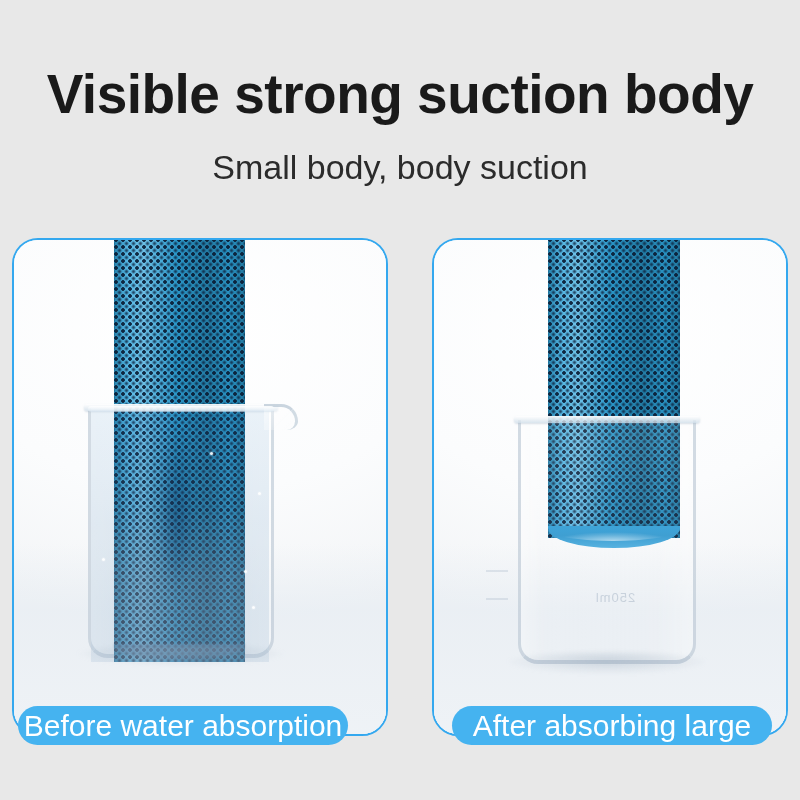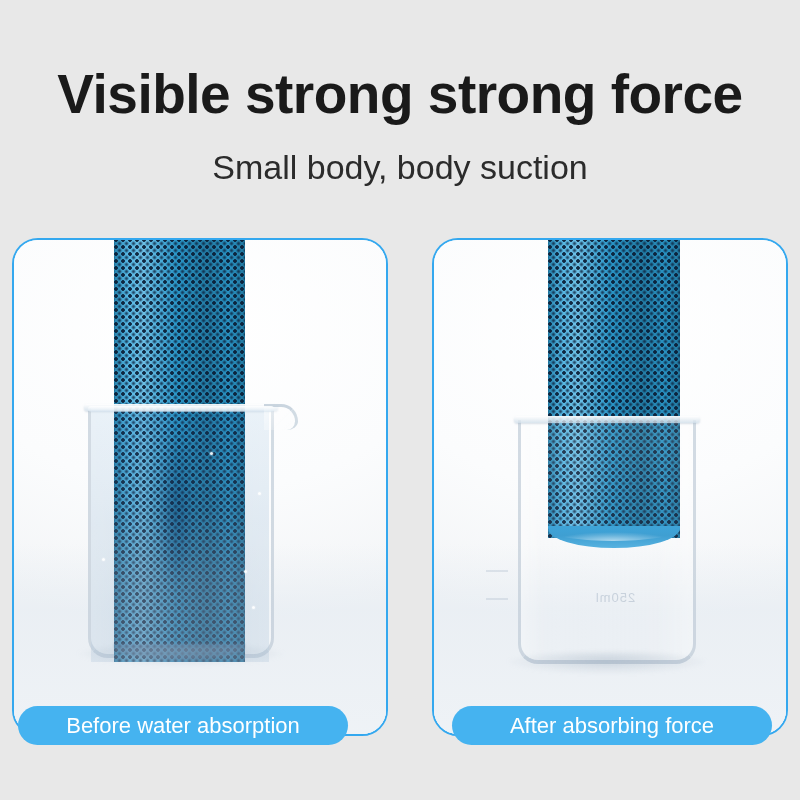--- a/index.html
+++ b/index.html
@@ -194,31 +194,31 @@
     background:rgba(165,182,198,.30);
   }
 
   
   .pill {
     position:absolute;
     height:39px;
     background:#45b3f0;
     border-radius:20px;
     color:#ffffff;
-    font-size:22px; font-weight:400;
+    font-size:30px; font-weight:400;
     display:flex; align-items:center; justify-content:center;
     white-space:nowrap;
   }
   .pill-left  { left:18px;  top:706px; width:330px; }
   .pill-right { left:452px; top:706px; width:320px; }
 </style>
 </head>
 <body>
 
-<div class="headline">Visible strong strong force</div>
+<div class="headline">Visible strong suction body</div>
 <div class="subhead">Small body, body suction</div>
 
 <div class="panel panel-left">
   <div class="panel-bg"></div>
   <div class="ground"></div>
 
   <div class="beaker" style="left:74px; top:168px; width:186px; height:250px;"></div>
   <div class="water"></div>
 
   <div class="mesh cyl-l-top"></div>
@@ -256,14 +256,14 @@
 
   <div class="beaker-rim" style="left:80px; top:176px; width:186px;"></div>
 
   <div class="beaker-base-shadow" style="left:72px; top:412px; width:202px;"></div>
 </div>
 
 <div class="pill pill-left">
   <span>Before water absorption</span>
 </div>
 <div class="pill pill-right">
-  <span>After absorbing force</span>
+  <span>After absorbing large</span>
 </div>
 
 </body></html>

